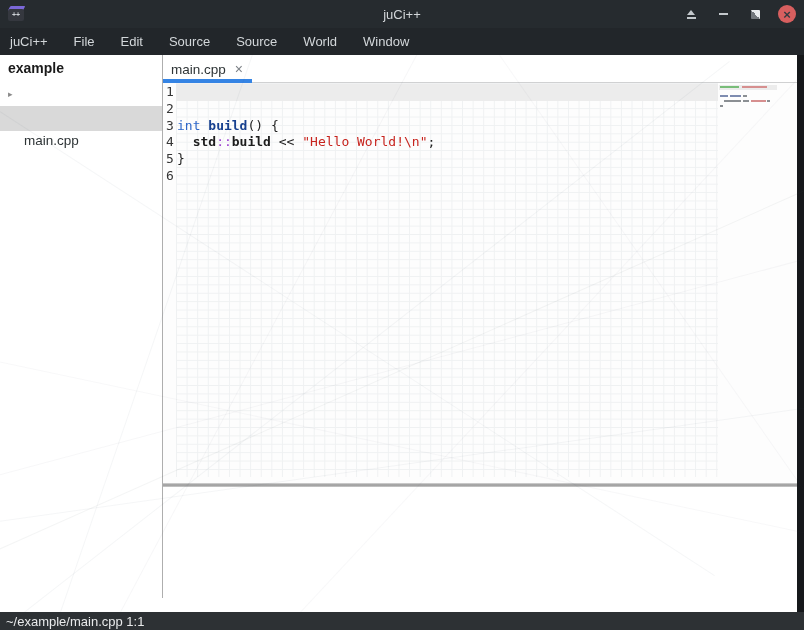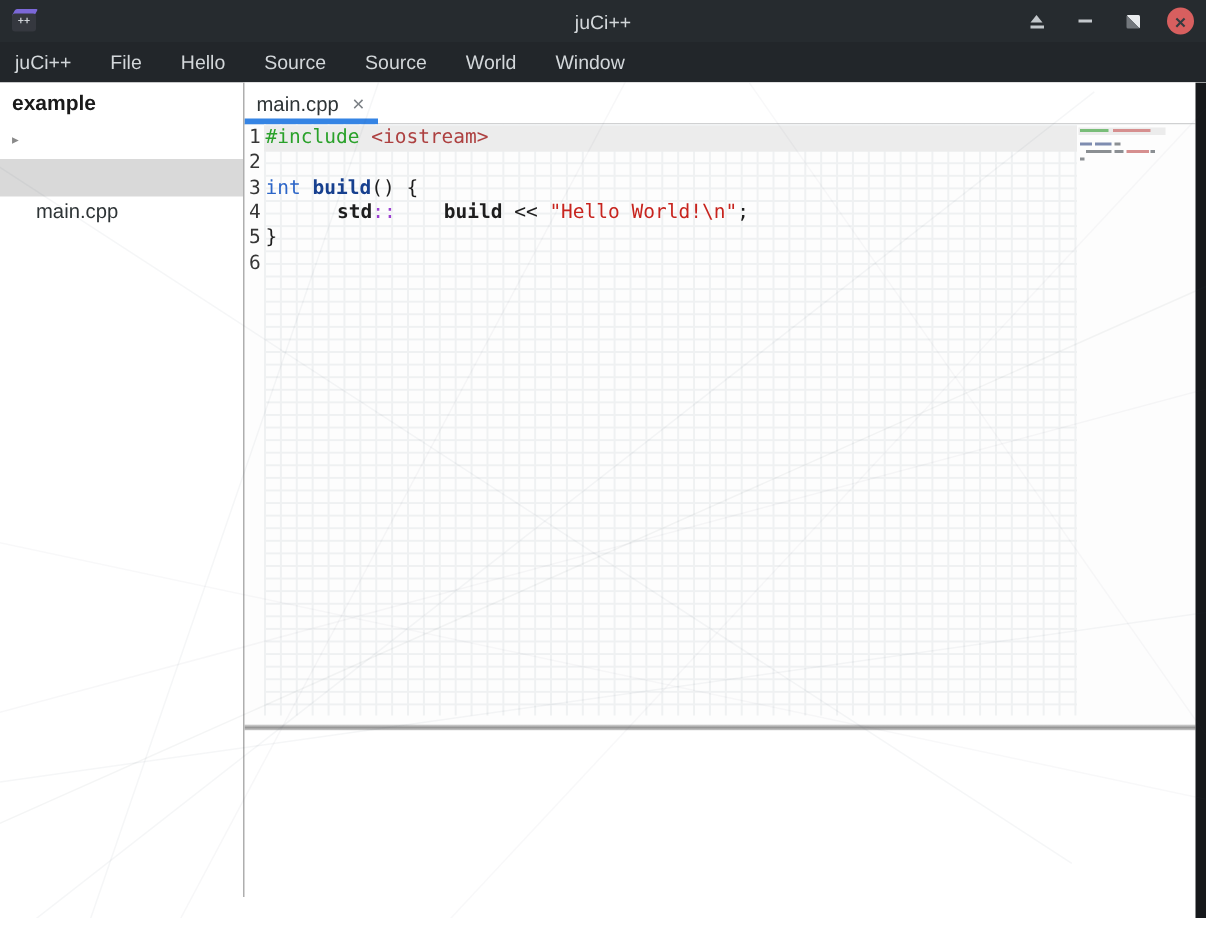--- a/index.html
+++ b/index.html
@@ -82,21 +82,21 @@
   }
   .code { position:absolute; left:0; top:1px; width:634px; font-family:"DejaVu Sans Mono","Liberation Mono",monospace; font-size:13px; line-height:16.8px; z-index:2; }
   .line { display:flex; position:relative; height:16.8px; }
   .line.hl::before { content:""; position:absolute; left:13px; width:542px; top:0; bottom:0; background:var(--curline-bg); z-index:-1; }
   .ln { flex:0 0 13px; padding-left:3px; color:var(--c-lineno); }
   .lt { white-space:pre; padding-left:1px; color:var(--c-plain); }
   .tok-pp   { color:var(--c-pp); }
   .tok-inc  { color:var(--c-inc); }
   .tok-type { color:var(--c-type); }
   .tok-fn   { color:var(--c-fn); font-weight:bold; }
-  .tok-ns   { color:var(--c-plain); font-weight:bold;margin-left:32px; }
+  .tok-ns   { color:var(--c-plain); font-weight:bold; }
   .tok-op   { color:var(--c-op); }
   .tok-str  { color:var(--c-str); }
 
   
   .minimap { position:absolute; left:556px; top:0; width:77px; height:398px; z-index:2; }
   .mm-band { position:absolute; left:0; top:2px; width:58px; height:5px; background:#ececec; }
   .mm-seg { position:absolute; height:2px; }
   .mm-dark { background:#8b8f93; }
   .mm-navy { background:#7e8cb0; }
   .mm-green{ background:#79bd79; }
@@ -143,21 +143,21 @@
       </div>
       <div class="wc-btn">
         <div class="close-circle">×</div>
       </div>
     </div>
   </div>
 
   <div class="menubar" id="menubar">
       <div class="menu-item">juCi++</div>
       <div class="menu-item">File</div>
-      <div class="menu-item">Hello</div>
+      <div class="menu-item">Edit</div>
       <div class="menu-item">Source</div>
       <div class="menu-item">Source</div>
       <div class="menu-item">World</div>
       <div class="menu-item">Window</div>
     </div>
 
   <div class="content">
 
     <div class="streaks">
       <div class="sl" style="left:-40px; top:30px;  width:900px; transform:rotate(33deg);"></div>
@@ -193,21 +193,20 @@
             <span class="tab-close">×</span>
           </div>
           <div class="tab-underline"></div>
         </div>
 
       <div class="editor-area">
         <div class="code-grid"></div>
         <div class="code" id="code-lines">
             <div class="line hl">
               <span class="ln">1</span>
-              <span class="lt"><span class="tok-pp">#include</span><span> </span><span class="tok-inc">&lt;iostream&gt;</span></span>
             </div>
             <div class="line">
               <span class="ln">2</span>
               <span class="lt"></span>
             </div>
             <div class="line">
               <span class="ln">3</span>
               <span class="lt"><span class="tok-type">int</span><span> </span><span class="tok-fn">build</span><span>() {</span></span>
             </div>
             <div class="line">
@@ -239,14 +238,17 @@
         </div>
       </div>
 
       <div class="splitter"></div>
       <div class="terminal"></div>
     </div>
 
     <div class="right-strip"></div>
   </div>
 
+  <div class="statusbar">
+    <span>~/example/main.cpp 1:1</span>
+  </div>
 
 </div>
 
 </body></html>

